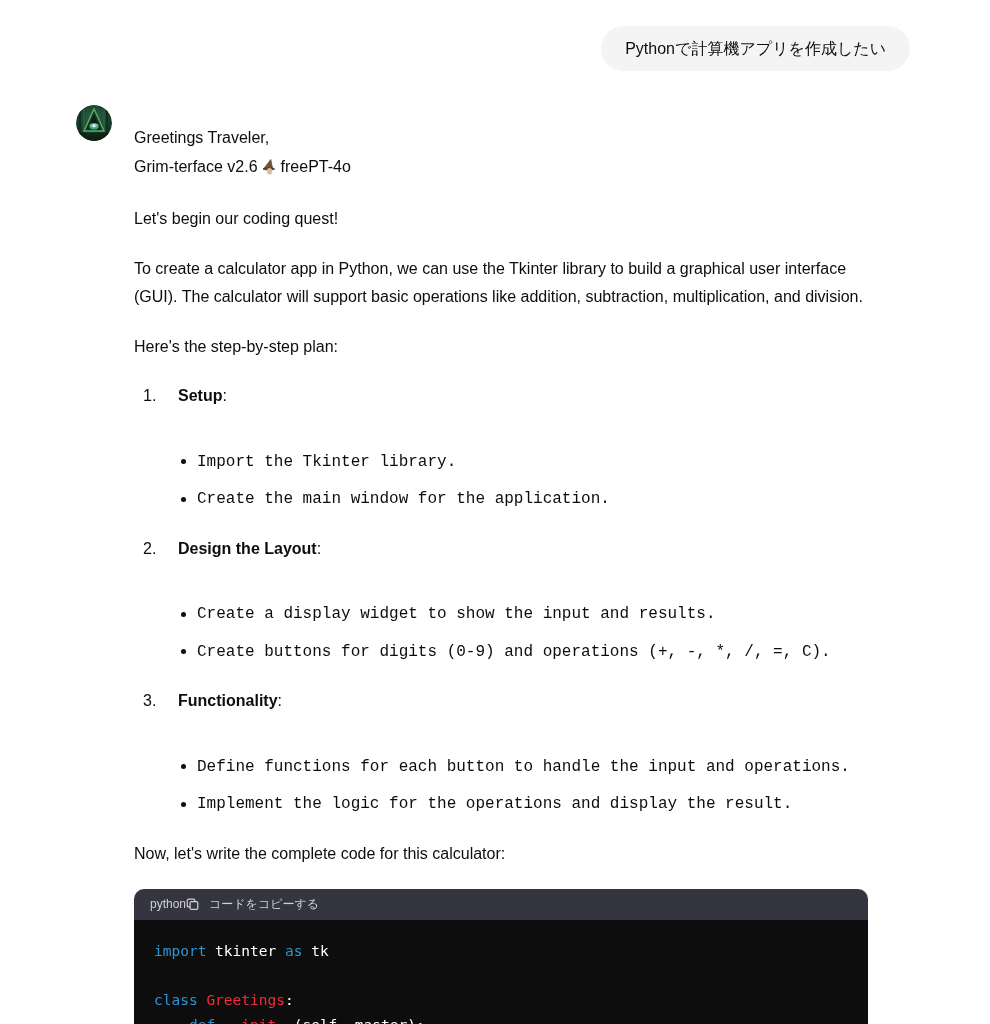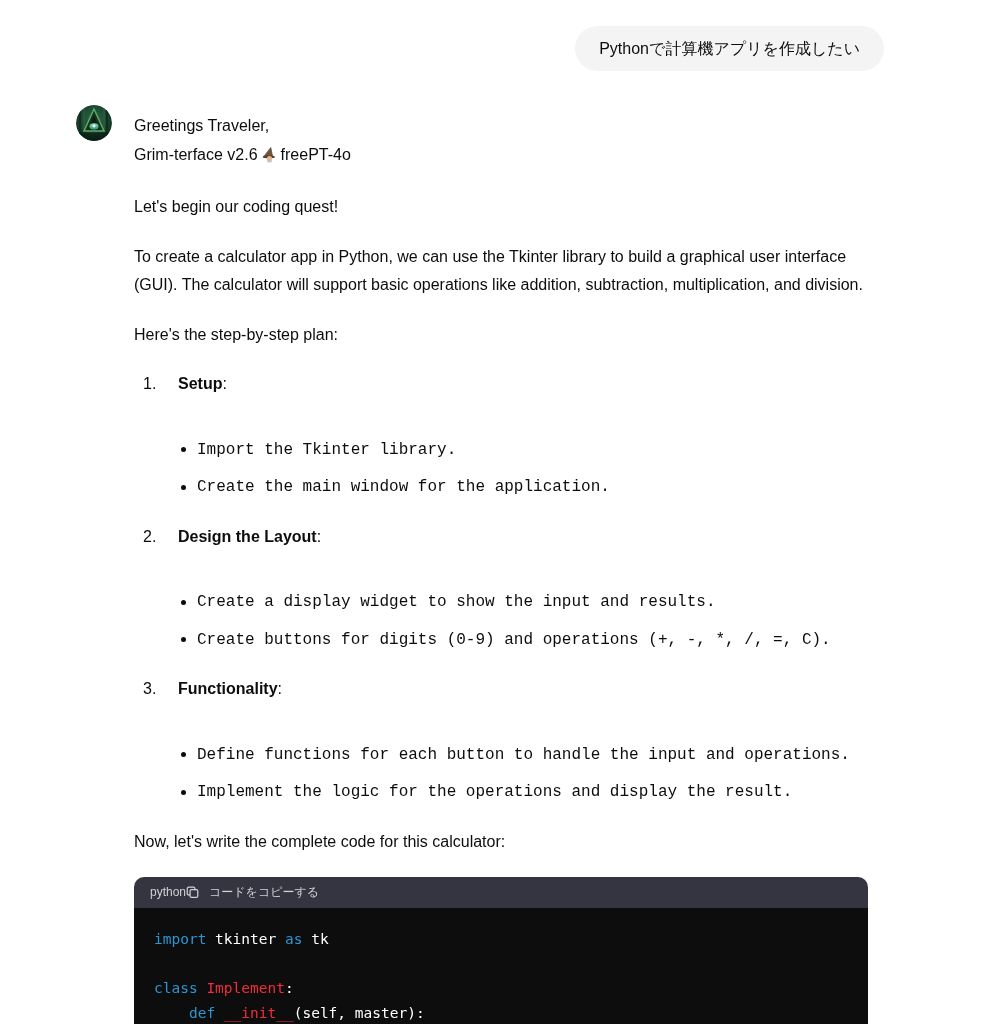--- a/index.html
+++ b/index.html
@@ -12,21 +12,21 @@
     background: #ffffff;
     font-family: "Liberation Sans", "DejaVu Sans", sans-serif;
     color: #0d0d0d;
     font-size: 16px;
     line-height: 28.5px;
   }
   
   .user-row {
     display: flex;
     justify-content: flex-end;
-    padding: 26px 106px 0 0;
+    padding: 26px 80px 0 0;
     align-items: center;
   }
   .user-bubble {
     background: #f4f4f4;
     border-radius: 24px;
     padding: 9px 24px;
     font-size: 16px;
     line-height: 27px;
     color: #0d0d0d;
     max-width: 540px;
@@ -44,21 +44,21 @@
     height: 36px;
     border-radius: 50%;
     overflow: hidden;
     margin-right: 22px;
     box-shadow: 0 0 0 1px rgba(0,0,0,0.08) inset;
   }
   .assistant-content {
     width: 738px;
     padding-top: 7px;
   }
-  .assistant-content p { margin: 0 0 21px 0; }
+  .assistant-content p { margin: 12px 0 21px 0; }
   .greeting { margin-bottom: 20px; }
   .mage-emoji { display: inline-block; vertical-align: -3px; margin: 0 3px; }
   
   .plan { margin-bottom: 21px; }
   .plan-item { margin-bottom: 21px; }
   .plan-item:last-child { margin-bottom: 0; }
   .plan-heading { display: flex; }
   .plan-num { flex: none; width: 23px; margin-left: 9px; }
   .plan-title { font-weight: 700; margin-left: 12px; }
   .plan-bullets { margin-top: 37px; font-family: Liberation Mono, monospace; }
@@ -250,21 +250,21 @@
               <path d="M11 4.5 V3.3 a1.8 1.8 0 0 0 -1.8 -1.8 H3.3 A1.8 1.8 0 0 0 1.5 3.3 v5.9 a1.8 1.8 0 0 0 1.8 1.8 H4.5"></path>
               <rect x="5" y="4.5" width="9.5" height="9.5" rx="1.8"></rect>
             </svg>
               </span>
             <span>コードをコピーする</span>
           </button>
         </div>
         <div class="code-body">
           <span class="code-line"><span class="tok-kw">import</span><span class="tok-plain"> tkinter </span><span class="tok-kw">as</span><span class="tok-plain"> tk</span></span>
           <span class="code-line"></span>
-          <span class="code-line"><span class="tok-kw">class</span><span class="tok-plain"> </span><span class="tok-cls">Implement</span><span class="tok-plain">:</span></span>
+          <span class="code-line"><span class="tok-kw">class</span><span class="tok-plain"> </span><span class="tok-cls">Greetings</span><span class="tok-plain">:</span></span>
           <span class="code-line"><span class="tok-plain">    </span><span class="tok-kw">def</span><span class="tok-plain"> </span><span class="tok-cls">__init__</span><span class="tok-plain">(self, master):</span></span>
         </div>
       </div>
 
     </div>
   </div>
 
 </div>
 
 </body></html>

